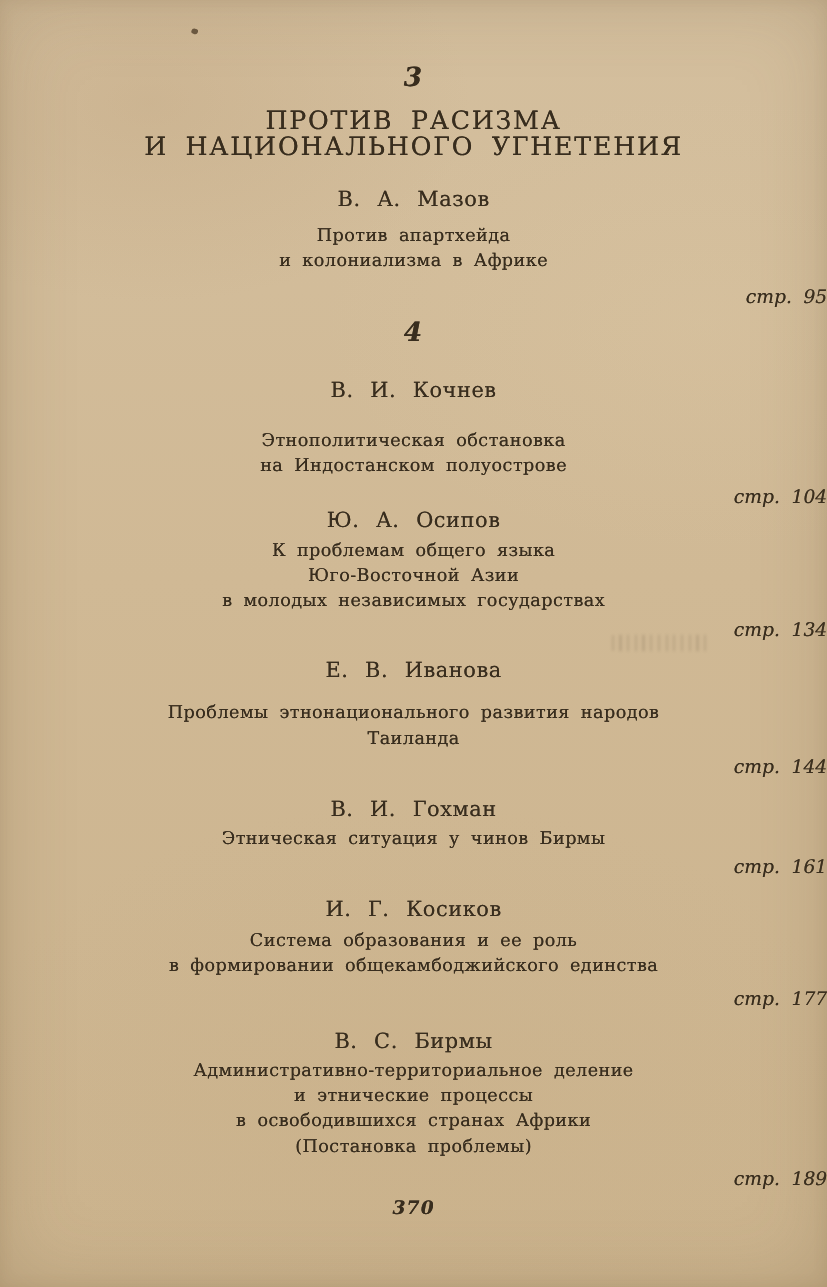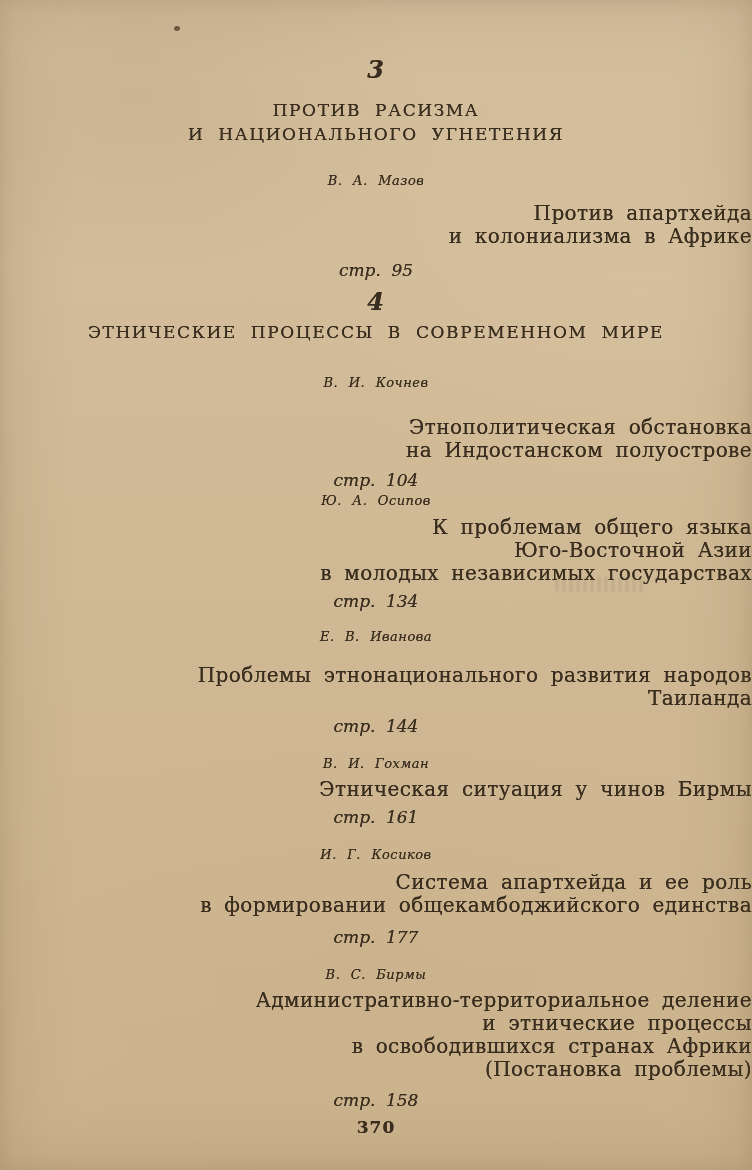--- a/index.html
+++ b/index.html
@@ -20,39 +20,39 @@
   .page::after{
     content:"";position:absolute;inset:0;pointer-events:none;
     box-shadow: inset 0 0 70px rgba(105,82,50,0.22), inset 0 0 14px rgba(105,82,50,0.12);
   }
   .col{position:relative;text-align:center;padding-top:56px;}
   .secnum{
     font-size:24px;line-height:28px;font-style:italic;font-weight:bold;
     letter-spacing:1px;text-shadow:0 0 .5px rgba(56,45,30,.8);
   }
   .heading{
-    font-size:17px;line-height:24px;letter-spacing:1.6px;word-spacing:7px;
+    font-size:23px;line-height:24px;letter-spacing:1.6px;word-spacing:7px;
     text-shadow:0 0 .6px rgba(56,45,30,.9);
   }
   .author{
-    font-size:13px;line-height:22px;font-style:italic;
+    font-size:19px;line-height:22px;
     word-spacing:.45em;letter-spacing:.5px;
     text-shadow:0 0 .4px rgba(56,45,30,.8);
   }
   .title{
-    font-size:20px;line-height:23px;word-spacing:.28em;letter-spacing:.4px;
+    font-size:16px;line-height:23px;word-spacing:.28em;letter-spacing:.4px;
     text-shadow:0 0 .6px rgba(56,45,30,.9);
-    text-align:right;
   }
   .pageref{
     font-size:17px;line-height:20px;font-style:italic;word-spacing:.3em;
     text-shadow:0 0 .4px rgba(56,45,30,.8);
+    text-align:right;
   }
   .folio{
-    font-size:17px;line-height:20px;font-weight:bold;letter-spacing:1px;
+    font-size:17px;line-height:20px;font-style:italic;font-weight:bold;letter-spacing:1px;
     text-shadow:0 0 .4px rgba(56,45,30,.8);
   }
   .speck{
     position:absolute;left:174px;top:26px;width:6px;height:5px;
     background:rgba(68,51,32,.72);border-radius:60% 40% 55% 45%;
     transform:rotate(18deg);
   }
   .smudge{
     position:absolute;left:556px;top:577px;width:90px;height:15px;
     background:repeating-linear-gradient(90deg, rgba(92,76,56,.55) 0 2px, transparent 2px 7px);
@@ -75,23 +75,20 @@
     </div>
 
     <div class="author" style="margin-top:24px">В. А. Мазов</div>
     <div class="title" style="margin-top:10px">
       <div>Против апартхейда</div>
       <div>и колониализма в Африке</div>
     </div>
     <div class="pageref" style="margin-top:12px">стр. 95</div>
 
     <div class="secnum" style="margin-top:8px">4</div>
-    <div class="heading" style="margin-top:4px">
-      <div>ЭТНИЧЕСКИЕ ПРОЦЕССЫ В СОВРЕМЕННОМ МИРЕ</div>
-    </div>
 
     <div class="author" style="margin-top:28px">В. И. Кочнев</div>
     <div class="title" style="margin-top:22px">
       <div>Этнополитическая обстановка</div>
       <div>на Индостанском полуострове</div>
     </div>
     <div class="pageref" style="margin-top:8px">стр. 104</div>
 
     <div class="author" style="">Ю. А. Осипов</div>
     <div class="title" style="margin-top:4px">
@@ -109,30 +106,30 @@
     <div class="pageref" style="margin-top:6px">стр. 144</div>
 
     <div class="author" style="margin-top:17px">В. И. Гохман</div>
     <div class="title" style="margin-top:3px">
       <div>Этническая ситуация у чинов Бирмы</div>
     </div>
     <div class="pageref" style="margin-top:6px">стр. 161</div>
 
     <div class="author" style="margin-top:17px">И. Г. Косиков</div>
     <div class="title" style="margin-top:5px">
-      <div>Система апартхейда и ее роль</div>
+      <div>Система образования и ее роль</div>
       <div>в формировании общекамбоджийского единства</div>
     </div>
     <div class="pageref" style="margin-top:10px">стр. 177</div>
 
     <div class="author" style="margin-top:17px">В. С. Бирмы</div>
     <div class="title" style="margin-top:3px">
       <div>Административно-территориальное деление</div>
       <div>и этнические процессы</div>
       <div>в освободившихся странах Африки</div>
       <div>(Постановка проблемы)</div>
     </div>
-    <div class="pageref" style="margin-top:9px">стр. 158</div>
+    <div class="pageref" style="margin-top:9px">стр. 189</div>
 
     <div class="folio" style="margin-top:7px">370</div>
 
   </div>
 </div>
 
 </body></html>

